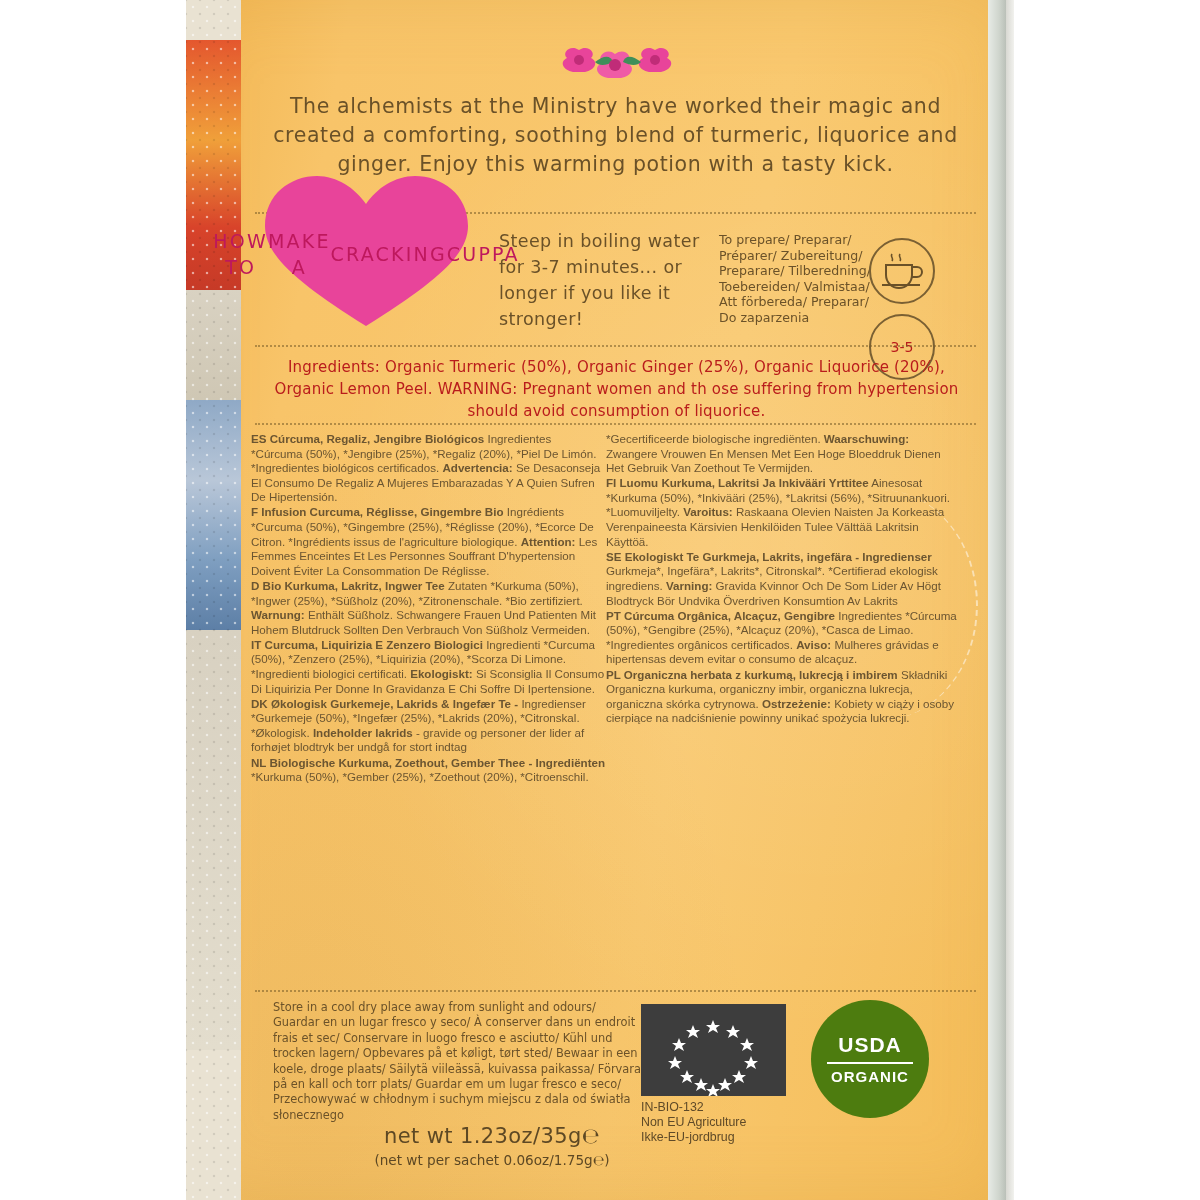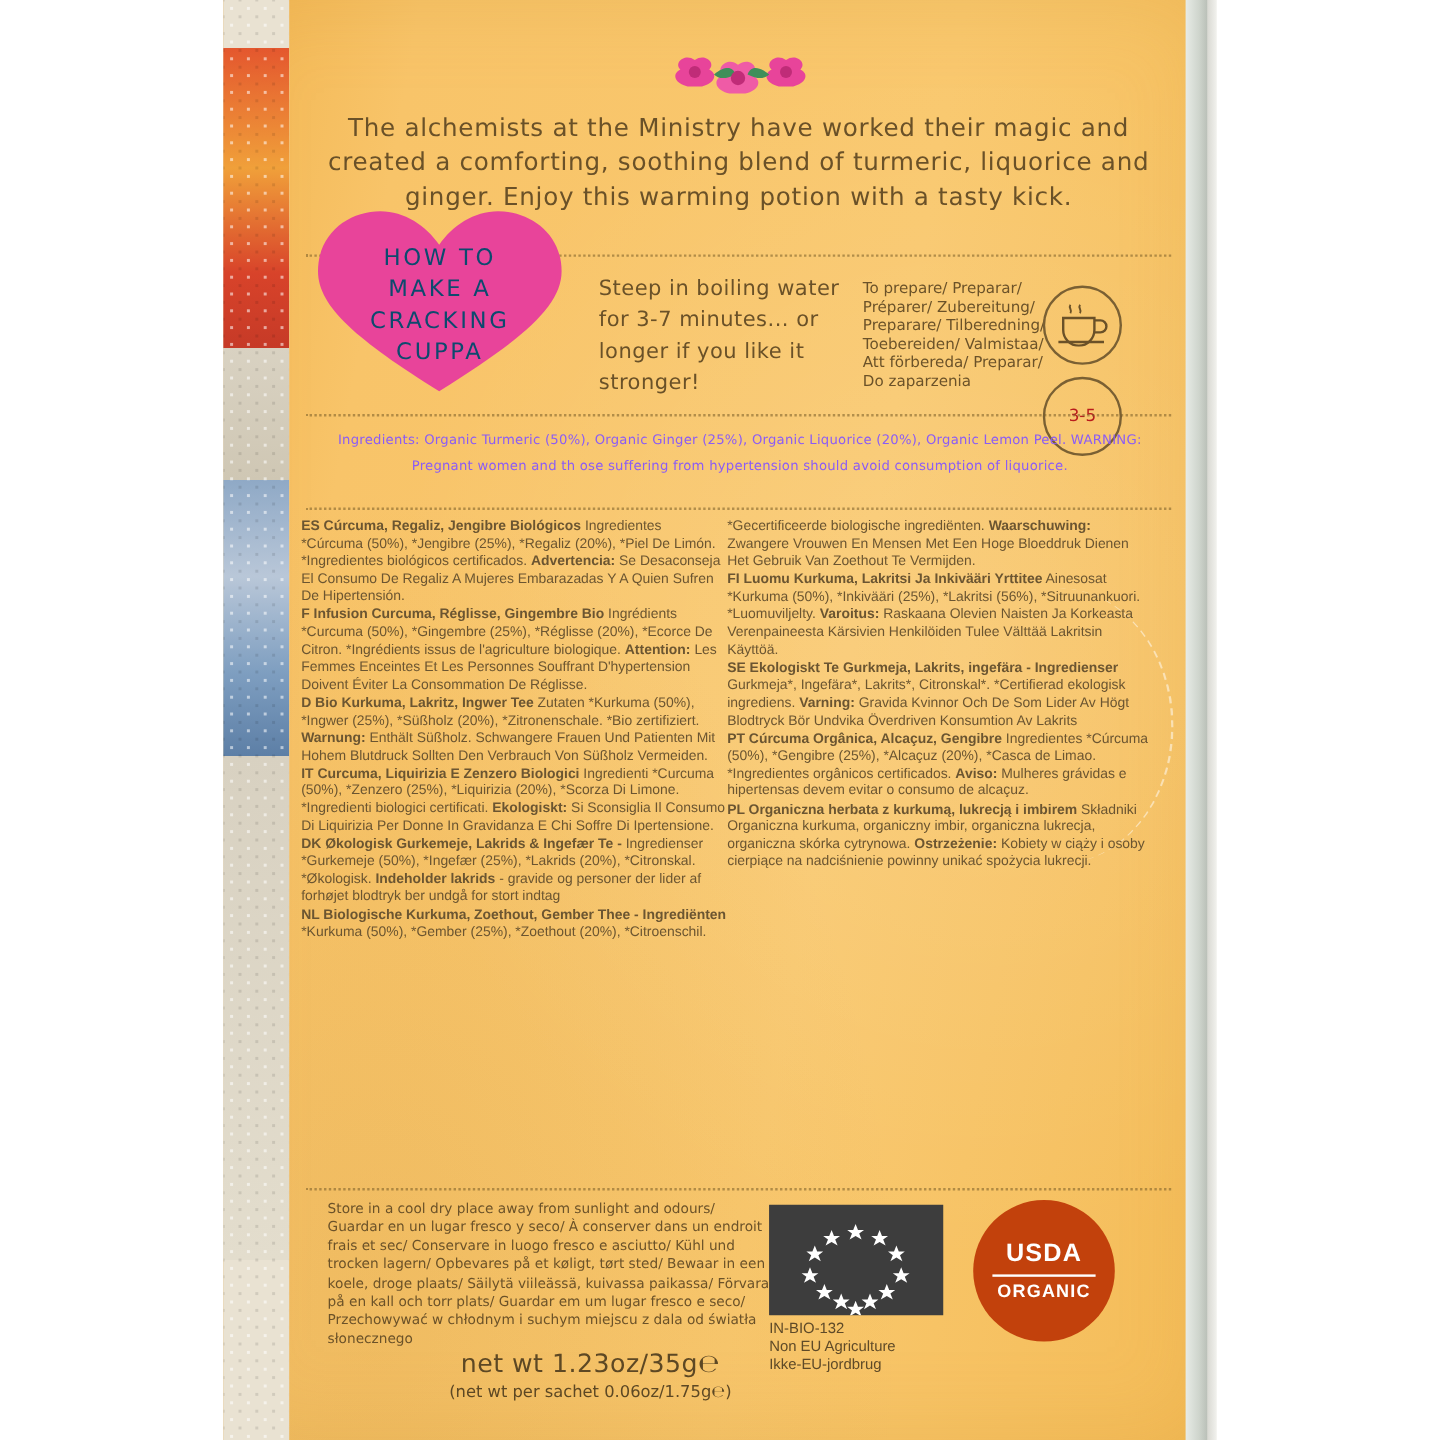--- a/index.html
+++ b/index.html
@@ -142,24 +142,23 @@
     position: absolute;
     left: 18px;
     top: 168px;
     width: 215px;
     height: 165px;
   }
   .heart-txt {
     position: absolute;
     inset: 0;
     display: flex;
-    flex-direction: column;
     align-items: center;
     justify-content: center;
-    color: #0c4a6e;
+    color: #be185d;
     font-family: "DejaVu Sans", sans-serif;
     font-size: 19px;
     line-height: 26px;
     letter-spacing: 2.2px;
     text-align: center;
     padding-top: 6px;
     box-sizing: border-box;
   }
 
   
@@ -202,23 +201,23 @@
   }
 
   
   .ingredients {
     position: absolute;
     left: 20px;
     right: 22px;
     top: 356px;
     text-align: center;
     font-family: "DejaVu Sans", sans-serif;
-    font-size: 11px;
+    font-size: 15px;
     line-height: 22px;
-    color: #8b5cf6;
+    color: #b91c1c;
     letter-spacing: .2px;
   }
 
   
   .cols {
     position: absolute;
     left: 10px;
     right: 16px;
     top: 432px;
     height: 545px;
@@ -258,21 +257,21 @@
     line-height: 15px;
     color: #5f4a28;
   }
   .usda {
     position: absolute;
     left: 570px;
     top: 1000px;
     width: 118px;
     height: 118px;
     border-radius: 50%;
-    background: #c2410c;
+    background: #4d7c0f;
     color: #fff;
     display: flex;
     flex-direction: column;
     align-items: center;
     justify-content: center;
     font-weight: bold;
     letter-spacing: 1px;
   }
   .usda .usda-top { font-size: 21px; margin-bottom: 2px; }
   .usda .usda-bar { width: 86px; height: 2px; background:#fff; margin: 3px 0 4px; }

